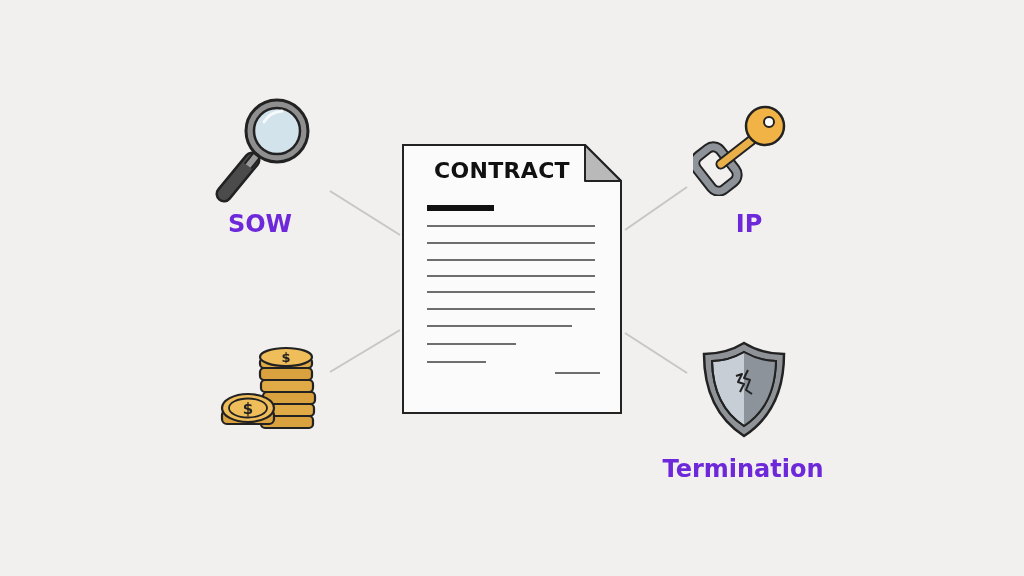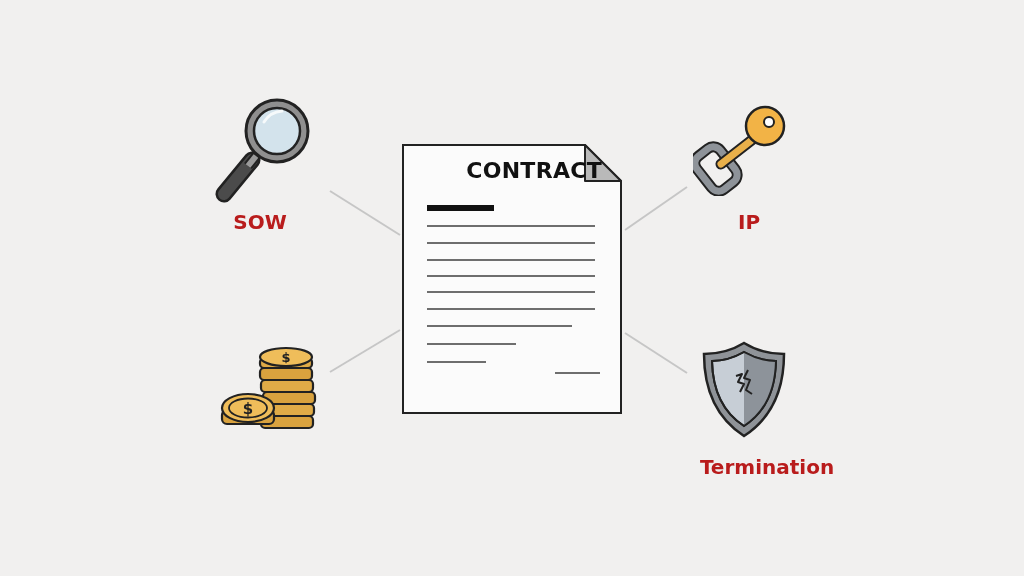--- a/index.html
+++ b/index.html
@@ -10,25 +10,25 @@
     position: relative;
   }
   .canvas { position: absolute; left: 0; top: 0; width: 1024px; height: 576px; }
   .connectors { position: absolute; left: 0; top: 0; }
   .doc {
     position: absolute; left: 402px; top: 144px; width: 218px; height: 268px;
   }
   .doc svg { position: absolute; left: 0; top: 0; }
   .contract-title {
     position: absolute; left: 402px; top: 158px; width: 200px;
-    text-align: right; font-size: 22px; font-weight: bold; color: #111;
+    text-align: center; font-size: 22px; font-weight: bold; color: #111;
     letter-spacing: 0.3px;
   }
   .node-label {
-    position: absolute; font-size: 20px; font-weight: bold; color: #b91c1c;
+    position: absolute; font-size: 24px; font-weight: bold; color: #6d28d9;
     white-space: nowrap; transform: translateX(-50%);
   }
   .icon { position: absolute; }
 </style>
 </head>
 <body>
 
 <div class="canvas">
 
   <svg class="connectors" width="1024" height="576">
@@ -99,15 +99,15 @@
     <text x="30" y="68" text-anchor="middle" font-size="15" font-weight="bold" fill="#222" font-family="DejaVu Sans, sans-serif">$</text>
   </svg>
 
   <svg class="icon" style="left:700px; top:340px;" width="88" height="100" viewBox="0 0 88 100">
     <path d="M44 3 Q62 14 84 14 Q84 70 44 96 Q4 70 4 14 Q26 14 44 3 Z" fill="#8f9398" stroke="#222" stroke-width="2.5"></path>
     <path d="M44 12 Q60 21 76 21 Q75 66 44 86 Q13 66 12 21 Q28 21 44 12 Z" fill="#c7ced6" stroke="#222" stroke-width="2"></path>
     <path d="M44 12 Q60 21 76 21 Q75 66 44 86 Z" fill="#8d939a"></path>
     <path d="M44 12 Q60 21 76 21 Q75 66 44 86 Q13 66 12 21 Q28 21 44 12 Z" fill="none" stroke="#222" stroke-width="2"></path>
     <path d="M36 36 L42 34 L38 42 L44 44 L40 52 M48 30 L44 38 L50 40 L46 50 L52 54" fill="none" stroke="#222" stroke-width="2" stroke-linejoin="round"></path>
   </svg>
-  <div class="node-label" style="left:743px; top:455px;margin-left:24px;">Termination</div>
+  <div class="node-label" style="left:743px; top:455px;">Termination</div>
 
 </div>
 
 </body></html>

